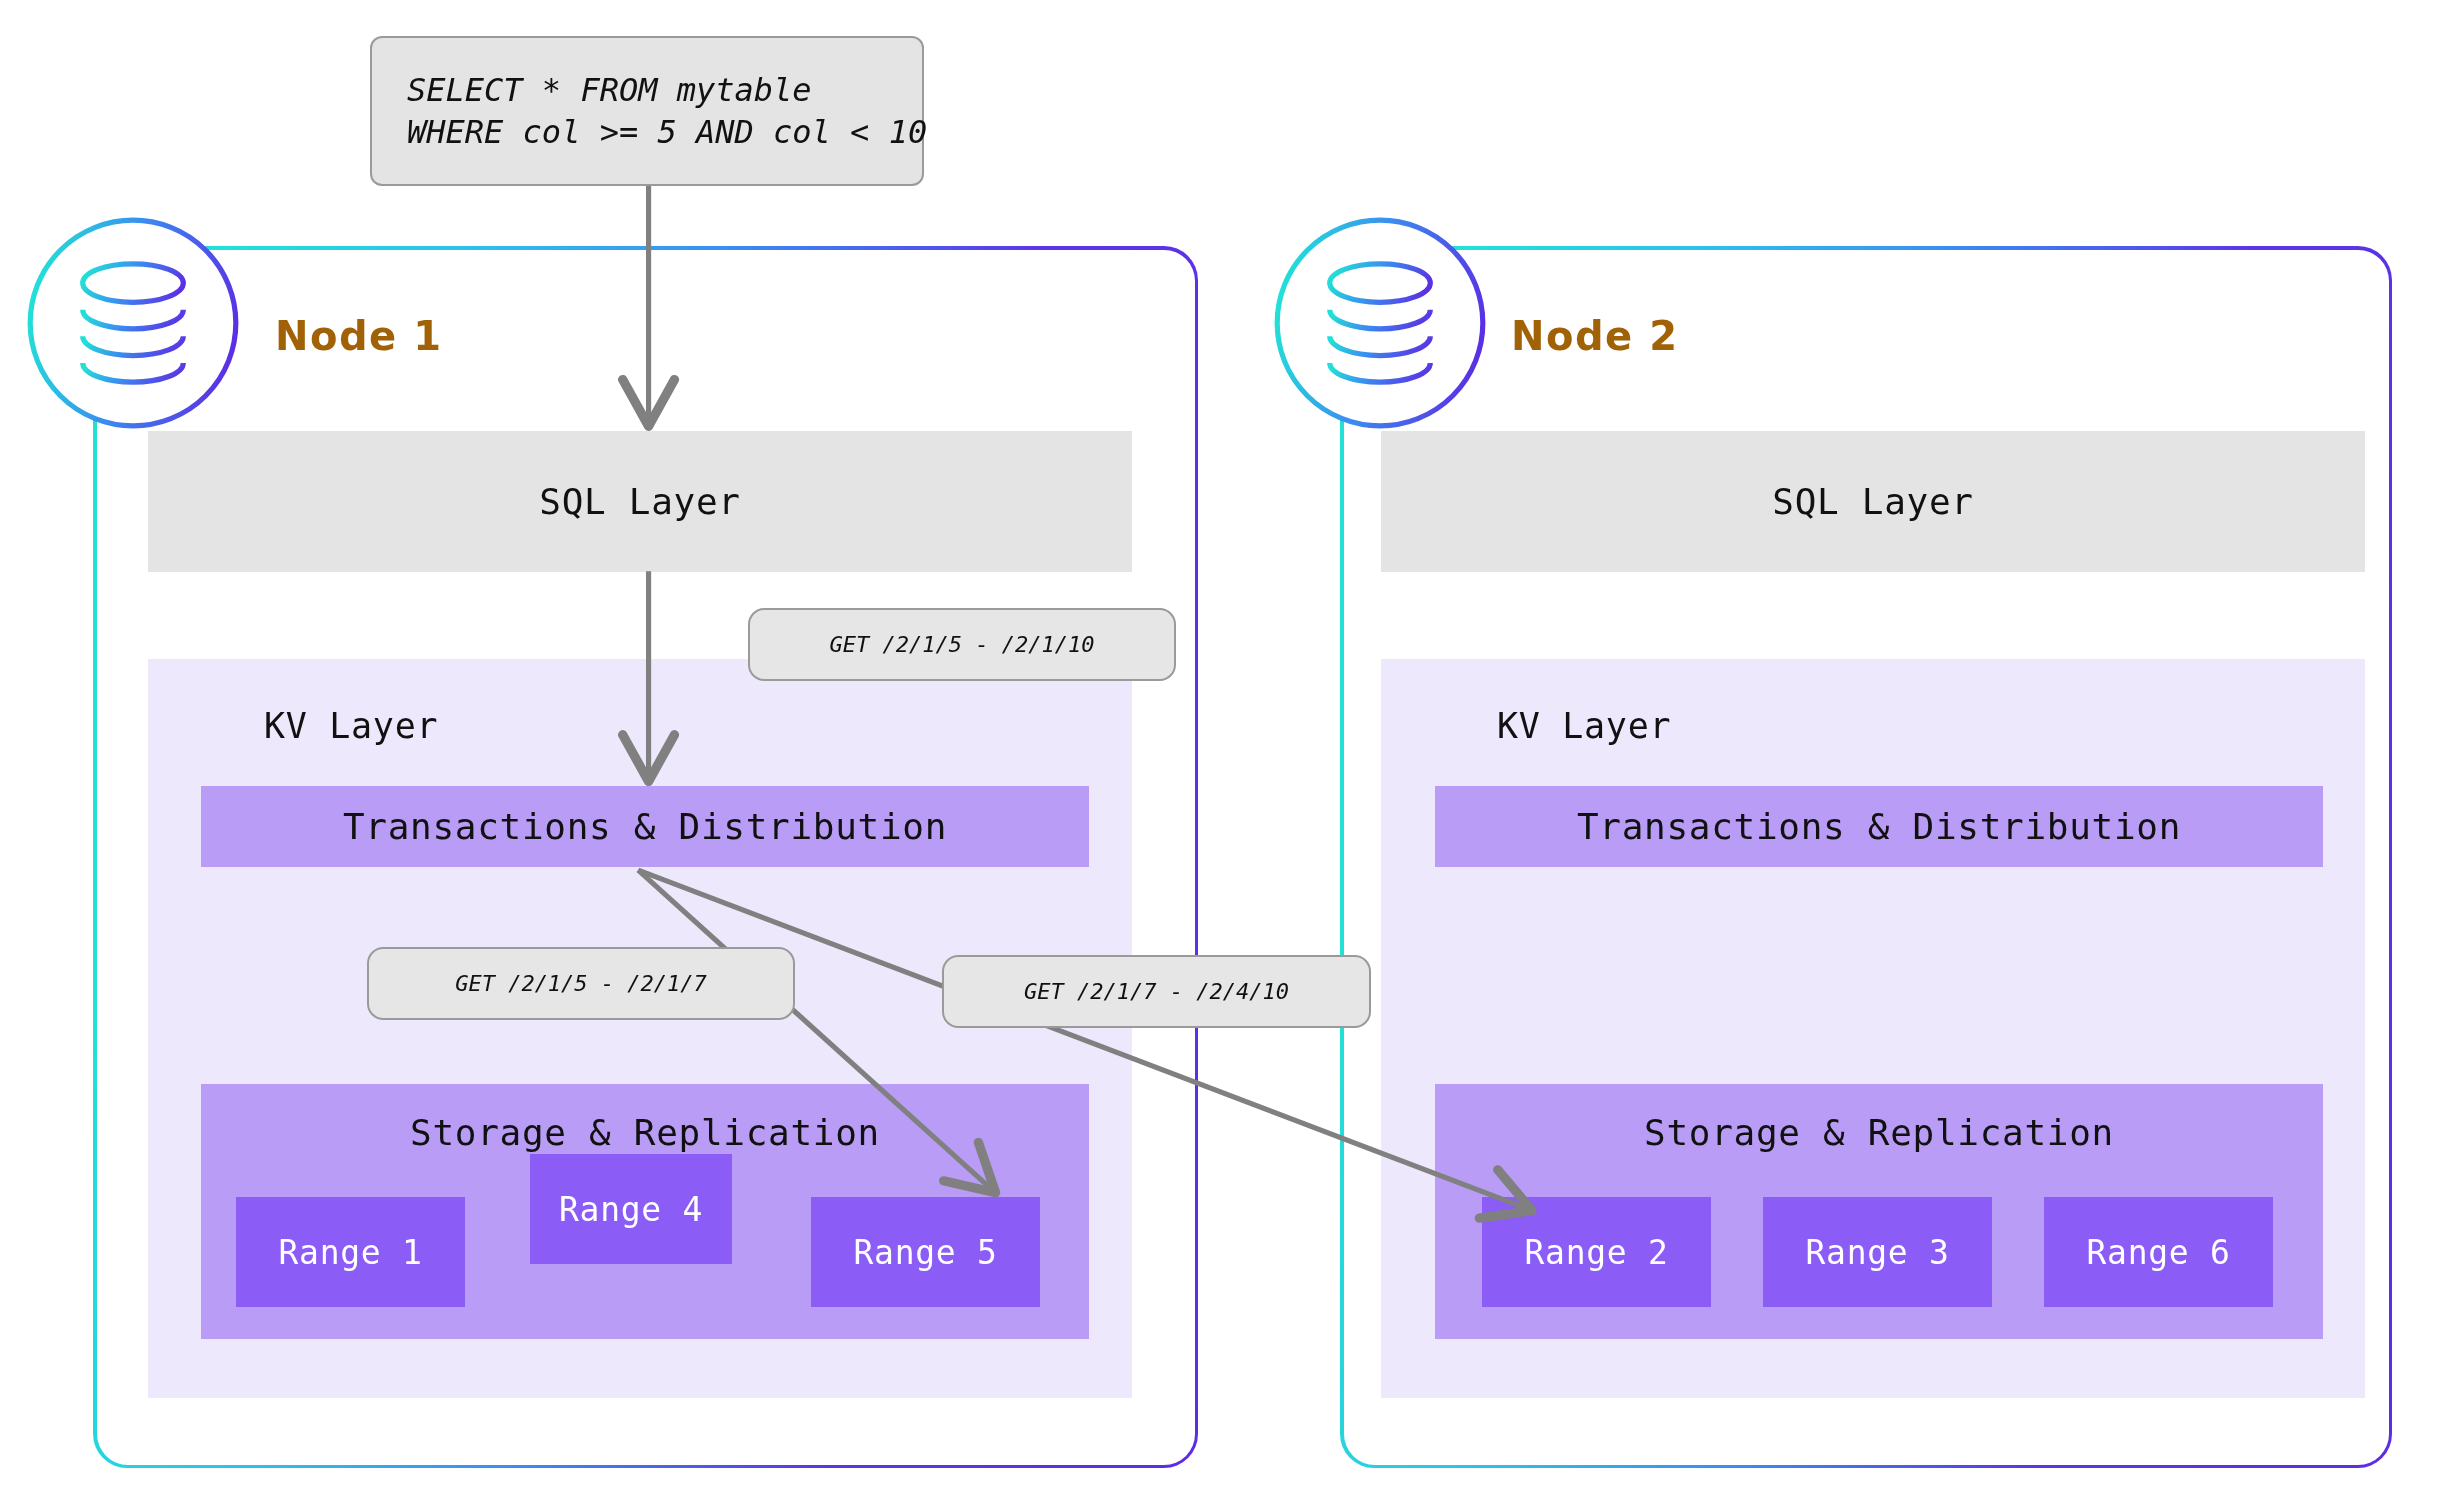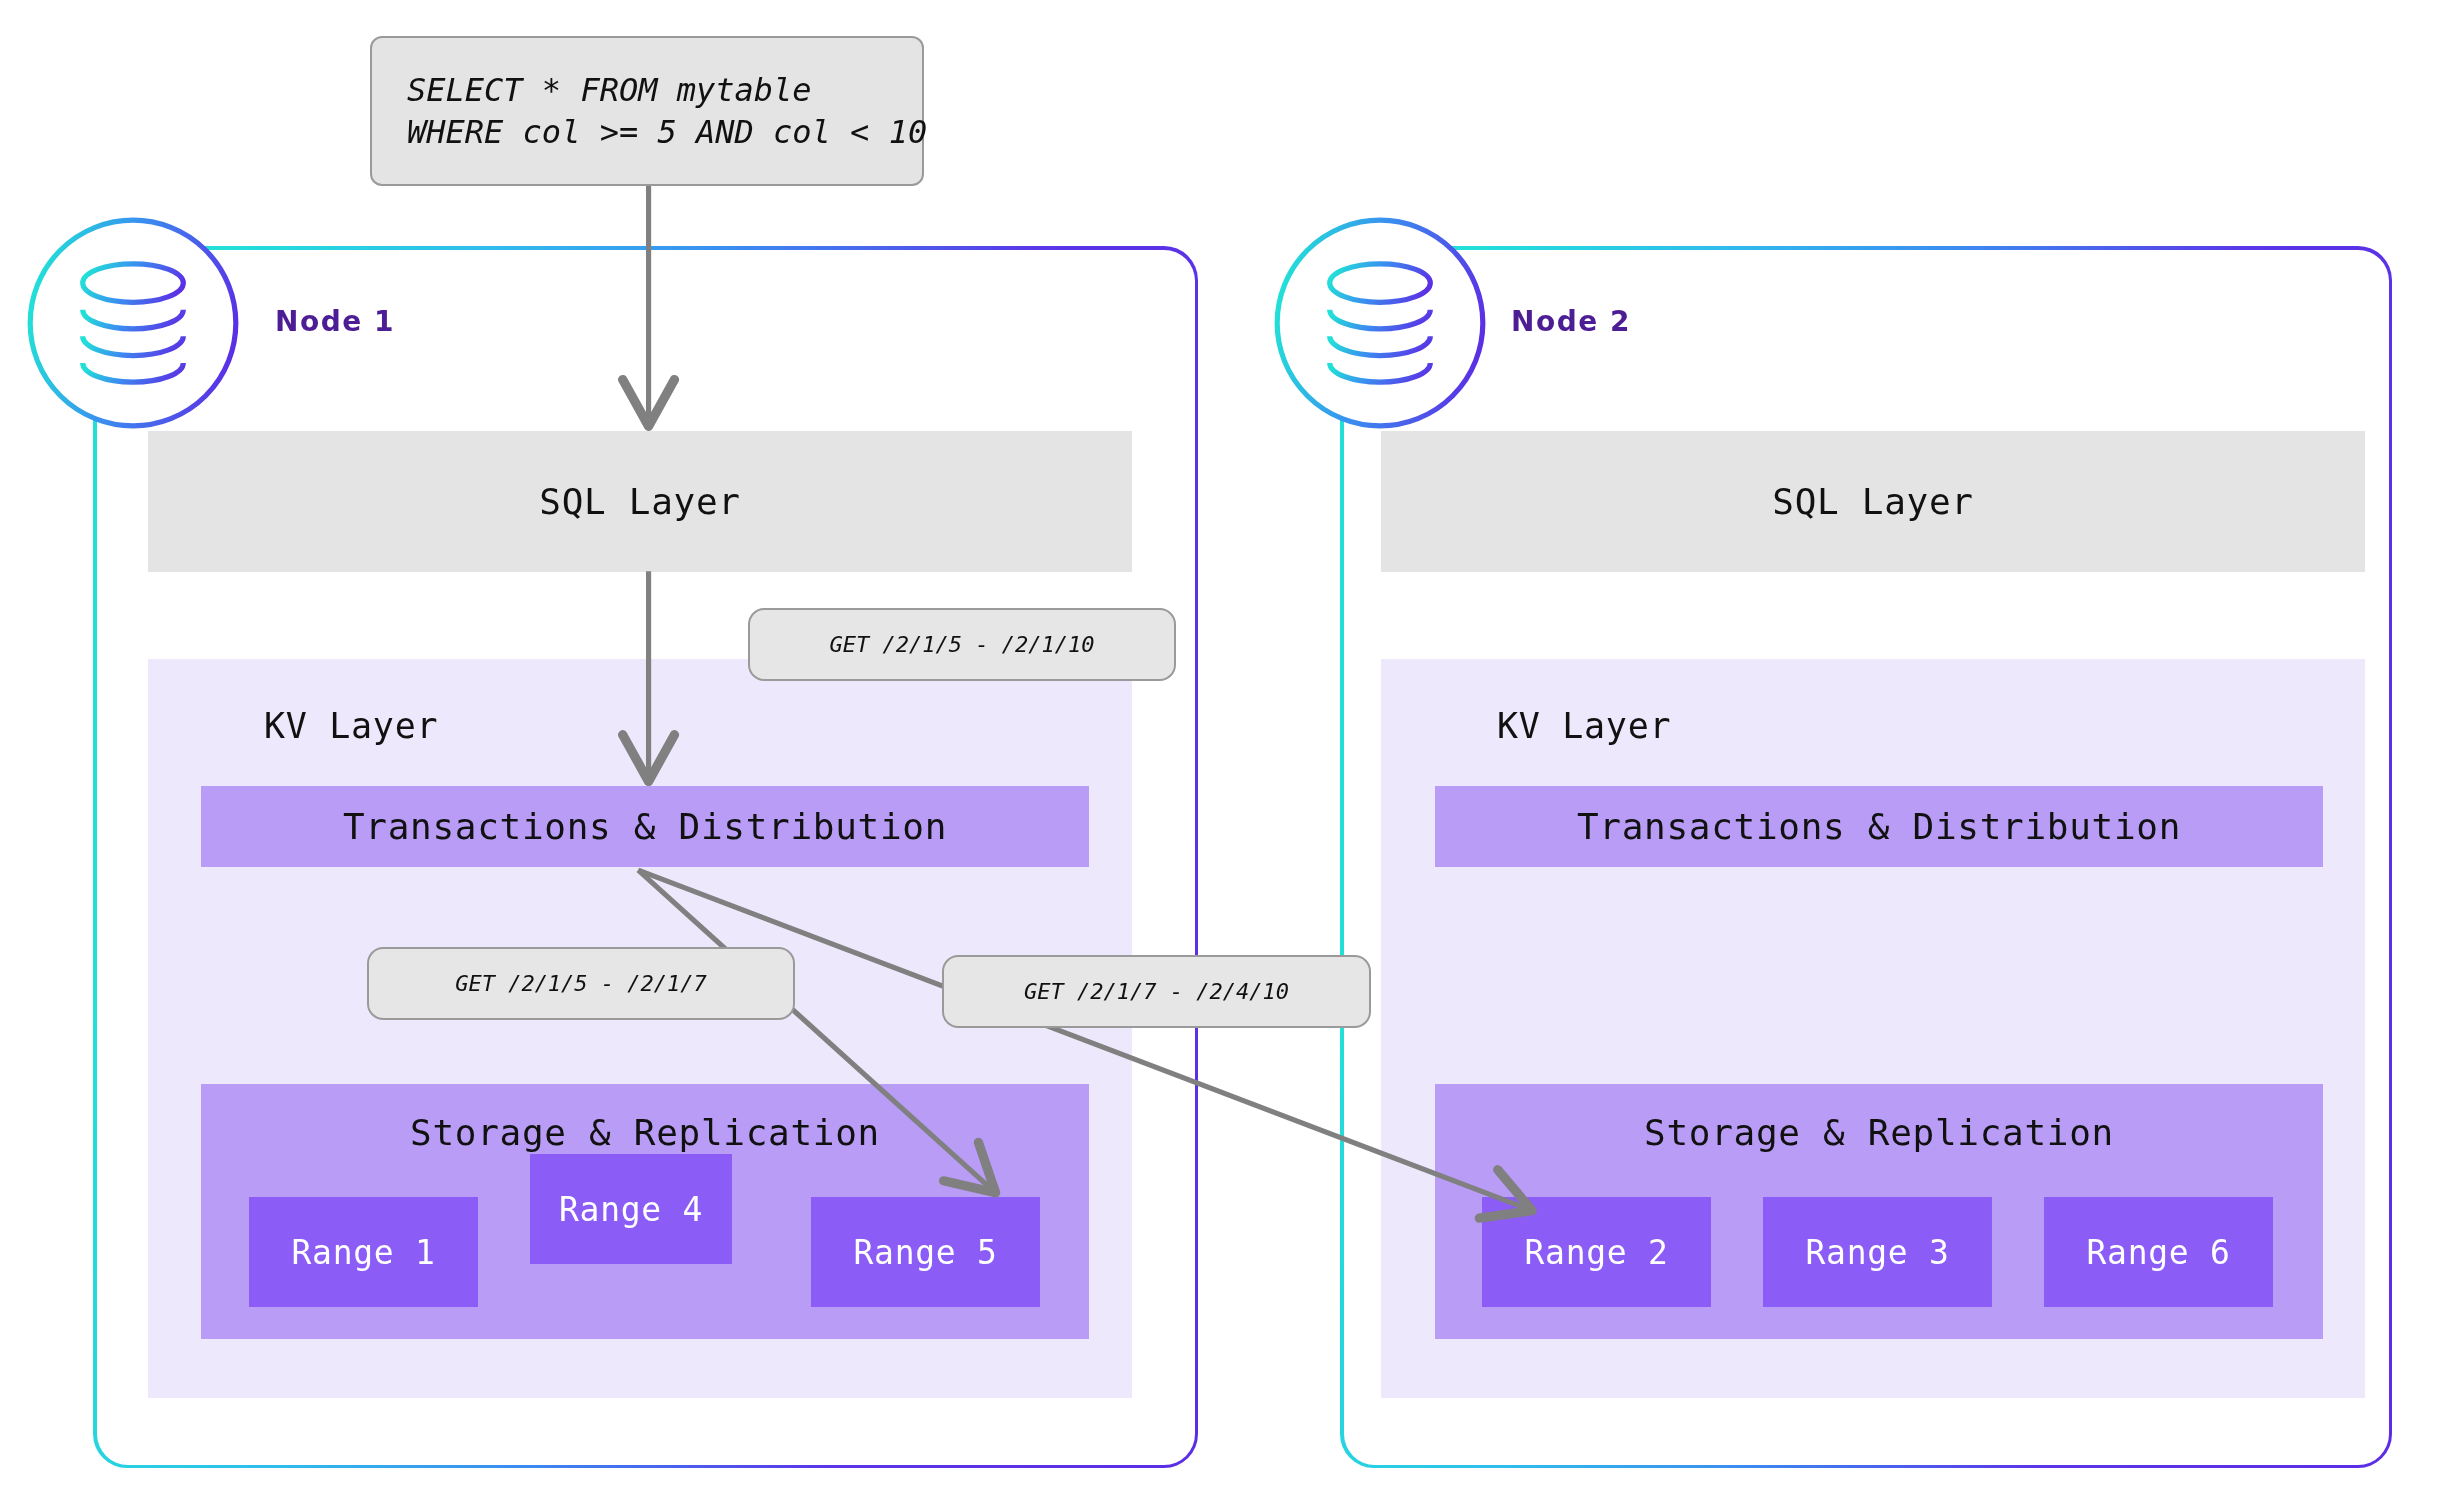--- a/index.html
+++ b/index.html
@@ -8,21 +8,21 @@
   #stage{position:absolute;inset:0;width:2450px;height:1511px;}
 
   
   .node-frame{position:absolute;border-radius:34px;padding:3.7px;
       background:linear-gradient(100deg,#22e0d8 0%,#22e0d8 10%,#2fbdec 30%,#3a8ef0 48%,#5b35e8 72%,#5b2ee5 100%);}
   .node-frame > .node-inner{width:100%;height:100%;background:#fff;border-radius:31px;}
 
   
   .db-icon{position:absolute;width:216px;height:216px;}
   .node-title{position:absolute;font-family:"DejaVu Sans",sans-serif;
-      font-weight:700;font-size:28px;color:#4c1d95;letter-spacing:1.5px;white-space:nowrap;}
+      font-weight:700;font-size:40px;color:#a16207;letter-spacing:1.5px;white-space:nowrap;margin-top:8px;}
 
   
   .sql-bar{position:absolute;background:#e4e4e4;display:flex;align-items:center;justify-content:center;}
   .sql-bar span{font-size:36px;color:#111;letter-spacing:0.7px;}
 
   .kv-panel{position:absolute;background:#eee8fc;}
   .kv-label{position:absolute;font-size:35px;color:#111;letter-spacing:0.7px;}
 
   .txn-bar{position:absolute;background:#b89cf5;display:flex;align-items:center;justify-content:center;}
   .txn-bar span{font-size:36px;color:#111;letter-spacing:0.7px;}
@@ -62,21 +62,21 @@
   <div class="kv-panel" style="left:148px;top:659px;width:984px;height:739px;"></div>
   <div class="kv-label" style="left:264px;top:706px;">KV Layer</div>
 
   <div class="txn-bar" style="left:201px;top:786px;width:888px;height:81px;">
     <span>Transactions &amp; Distribution</span>
   </div>
 
   <div class="storage-panel" style="left:201px;top:1084px;width:888px;height:255px;">
     <div class="storage-title" style="top:28px;">Storage &amp; Replication</div>
   </div>
-  <div class="range-box" style="left:249px;top:1197px;width:229px;height:110px;">
+  <div class="range-box" style="left:236px;top:1197px;width:229px;height:110px;">
     <span>Range 1</span>
   </div>
   <div class="range-box" style="left:530px;top:1154px;width:202px;height:110px;">
     <span>Range 4</span>
   </div>
   <div class="range-box" style="left:811px;top:1197px;width:229px;height:110px;">
     <span>Range 5</span>
   </div>
 
   <div class="sql-bar" style="left:1381px;top:431px;width:984px;height:141px;">

